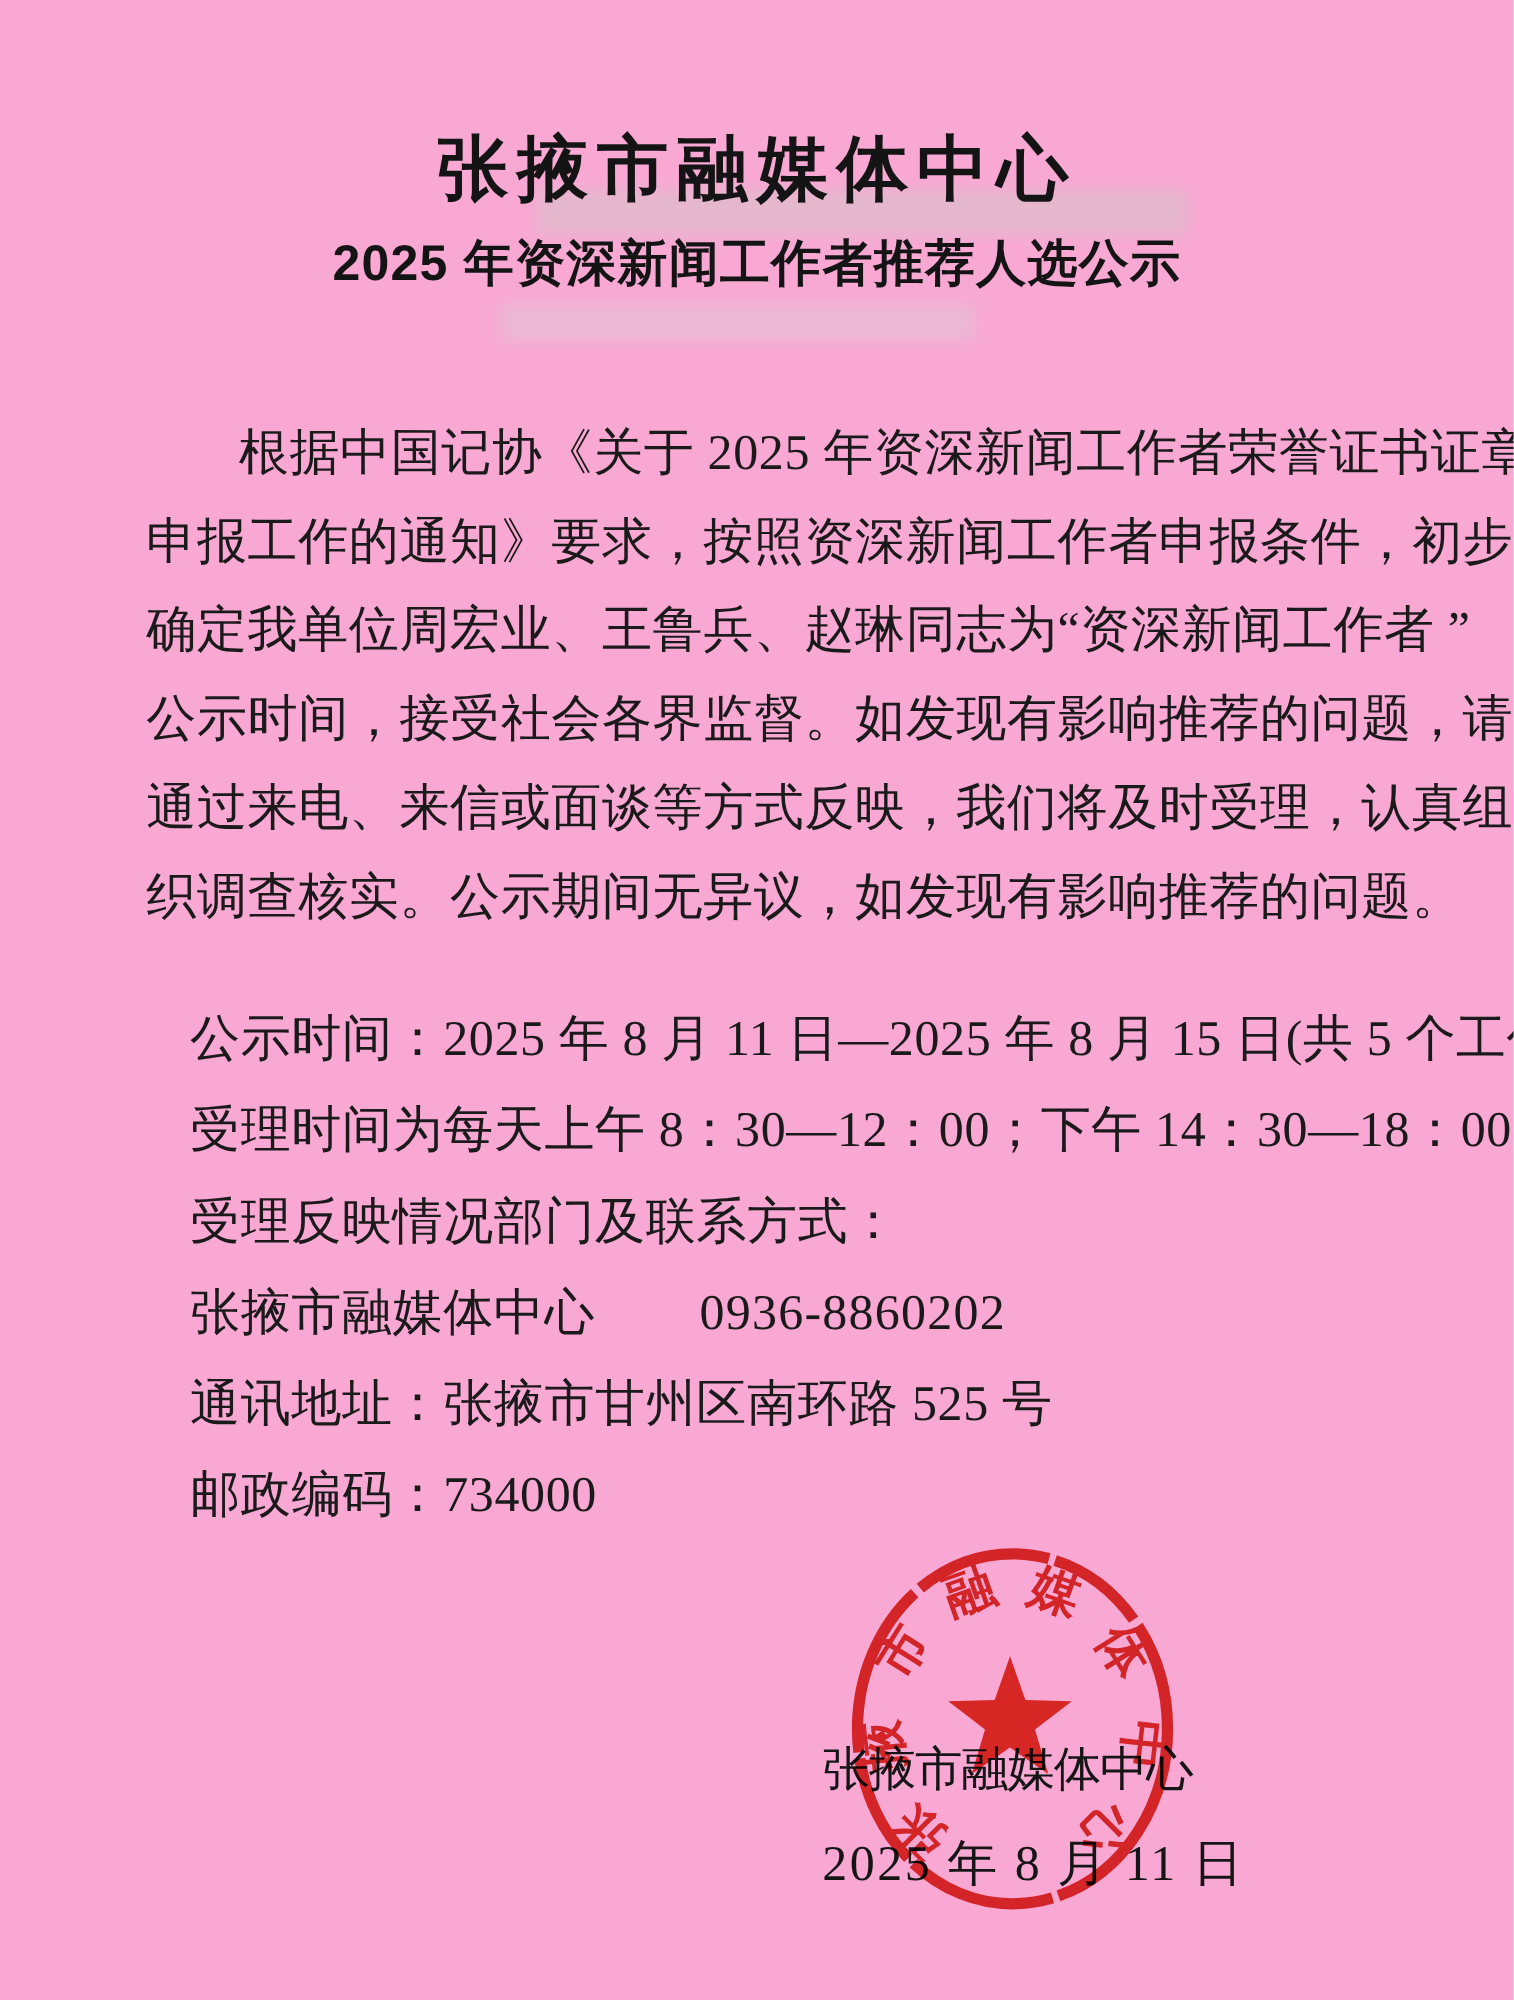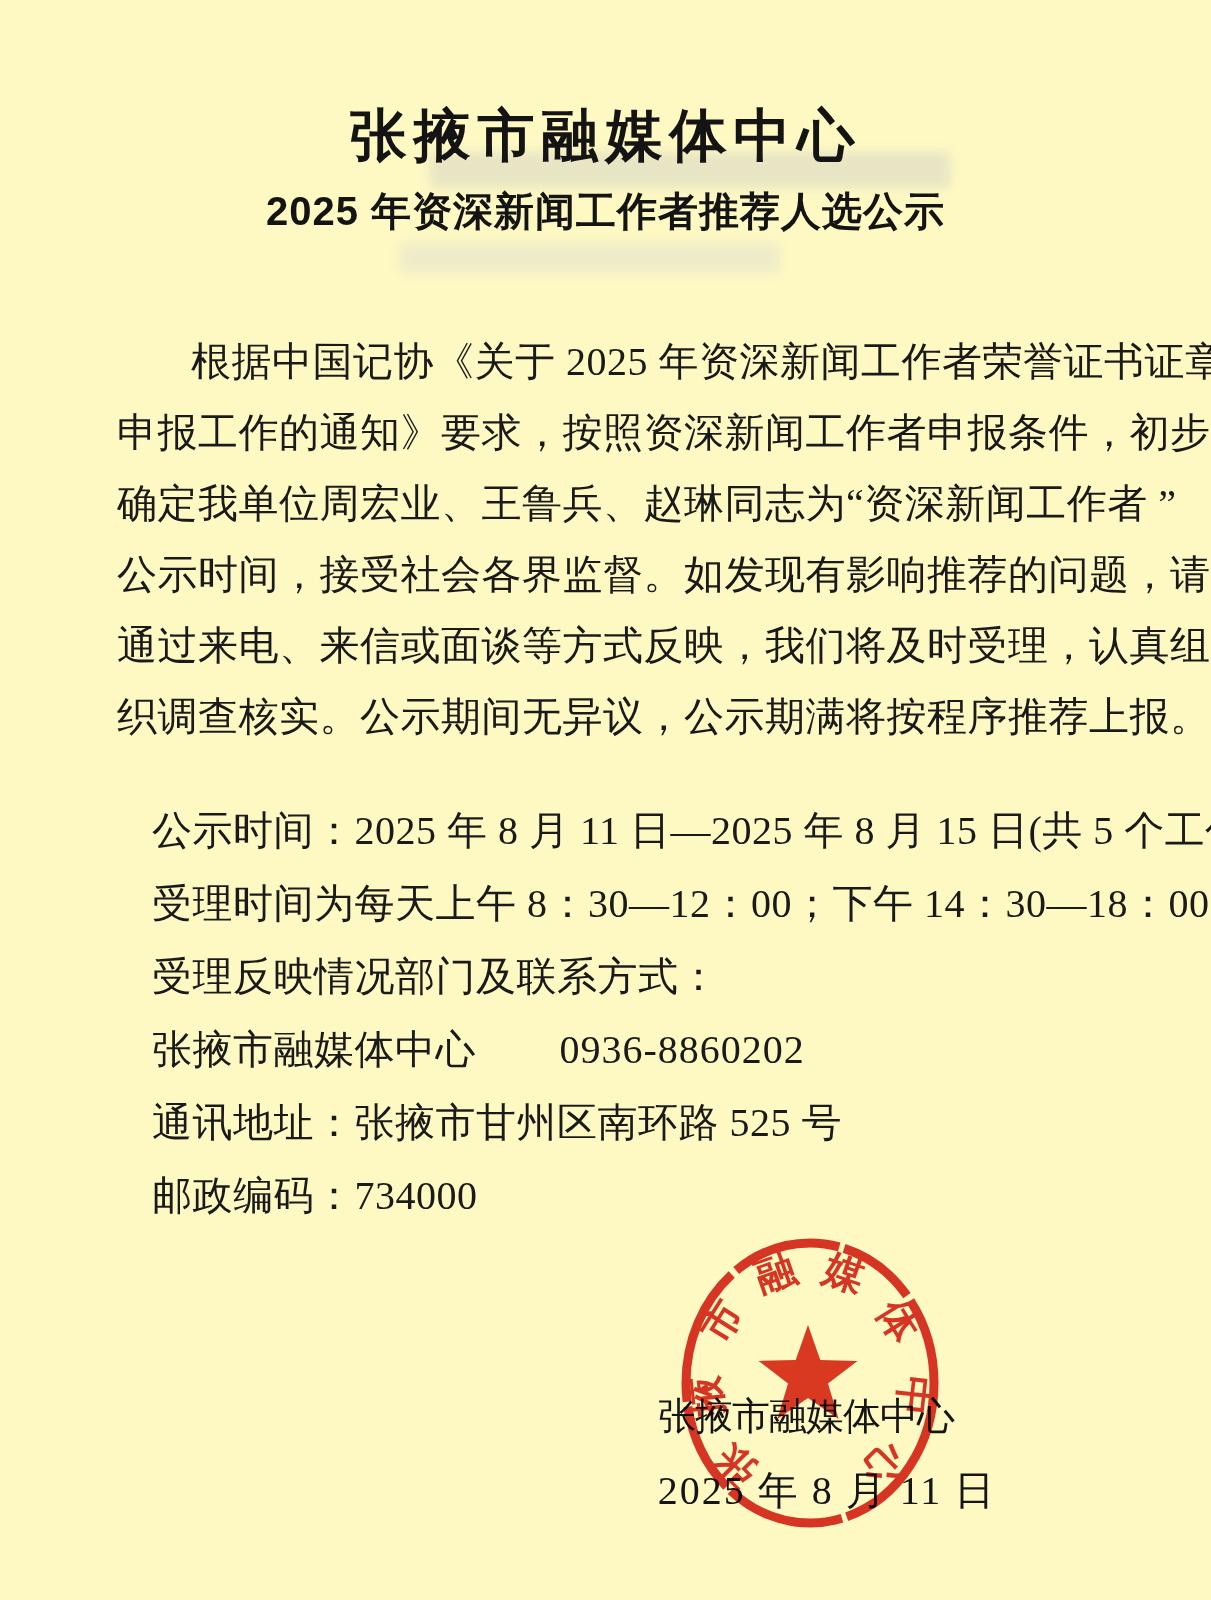--- a/index.html
+++ b/index.html
@@ -1,19 +1,19 @@
 <!DOCTYPE html>
 <html><head>
 <meta charset="utf-8">
 <style>
   html,body{margin:0;padding:0;}
   .page{
     position:relative;
     width:1211px;height:1600px;
-    background:#fef9c3;
+    background:#f9a8d4;
     overflow:hidden;
     font-family:"Liberation Serif","DejaVu Serif",serif;
     color:#1a1a1a;
   }
   
   .smudge{position:absolute;filter:blur(6px);pointer-events:none;}
   .smudge.s1{left:430px;top:152px;width:520px;height:36px;background:rgba(203,203,198,.45);}
   .smudge.s2{left:400px;top:243px;width:380px;height:30px;background:rgba(214,214,209,.38);}
 
   .title{
@@ -66,21 +66,21 @@
 
   <div class="title t1">张掖市融媒体中心</div>
   <div class="title t2">2025 年资深新闻工作者推荐人选公示</div>
 
   <div class="body-block">
     <div class="para-line indent">根据中国记协《关于 2025 年资深新闻工作者荣誉证书证章</div>
     <div class="para-line">申报工作的通知》要求，按照资深新闻工作者申报条件，初步</div>
     <div class="para-line">确定我单位周宏业、王鲁兵、赵琳同志为“资深新闻工作者 ”</div>
     <div class="para-line">公示时间，接受社会各界监督。如发现有影响推荐的问题，请</div>
     <div class="para-line">通过来电、来信或面谈等方式反映，我们将及时受理，认真组</div>
-    <div class="para-line">织调查核实。公示期间无异议，公示期满将按程序推荐上报。</div>
+    <div class="para-line">织调查核实。公示期间无异议，如发现有影响推荐的问题。</div>
 
     <div class="notice-lines">
       <div class="notice-line">公示时间：2025 年 8 月 11 日—2025 年 8 月 15 日(共 5 个工作日)。</div>
       <div class="notice-line">受理时间为每天上午 8：30—12：00；下午 14：30—18：00。</div>
       <div class="notice-line">受理反映情况部门及联系方式：</div>
       <div class="notice-line">
         <span>张掖市融媒体中心</span>
         <span class="phone">0936-8860202</span>
       </div>
       <div class="notice-line">通讯地址：张掖市甘州区南环路 525 号</div>

